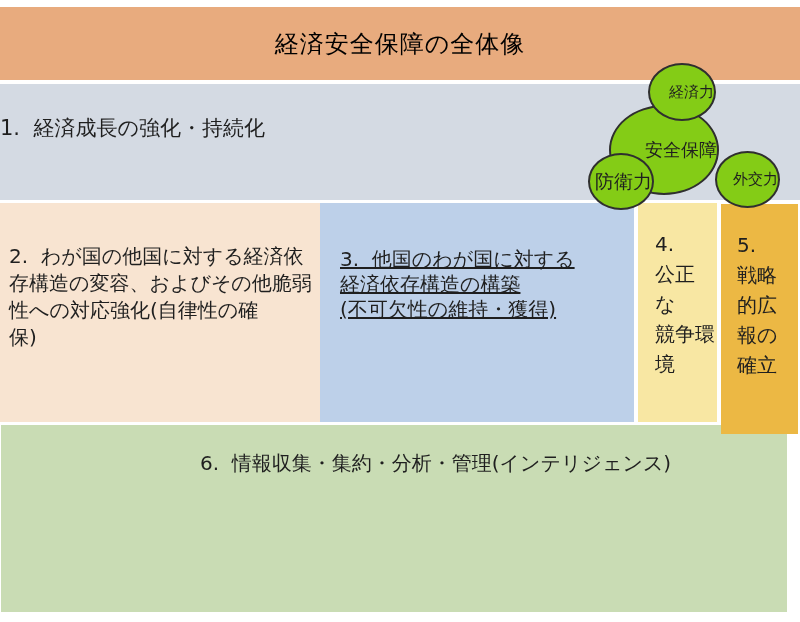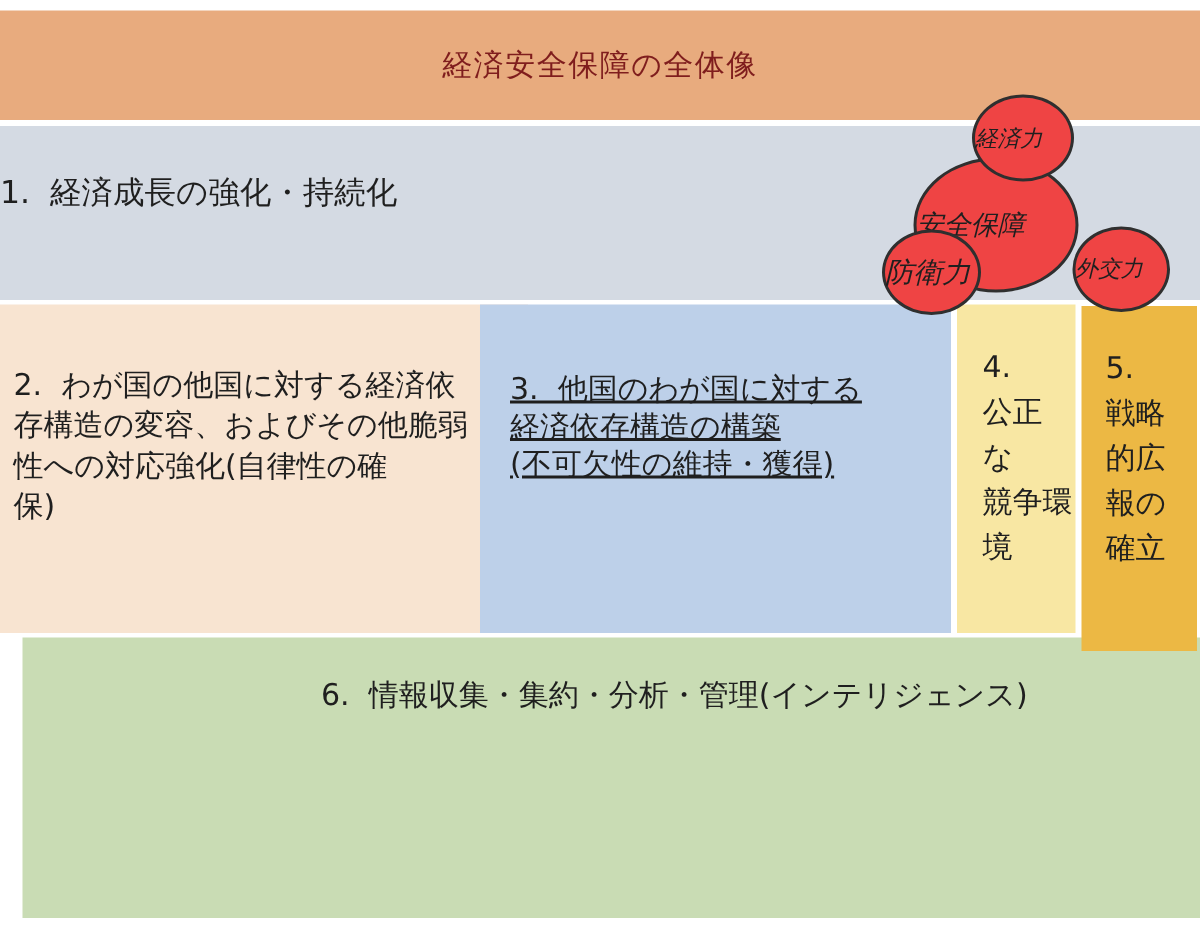--- a/index.html
+++ b/index.html
@@ -6,42 +6,42 @@
   .slide{
     position:relative;width:800px;height:622px;background:#ffffff;
     font-family:"DejaVu Sans","Liberation Sans",sans-serif;color:#1f1f1f;
     overflow:hidden;
   }
   .abs{position:absolute;}
   .txt{white-space:pre-wrap;}
   
   .header{left:0;top:7px;width:800px;height:73px;background:#e8ab7e;
           display:flex;align-items:center;justify-content:center;}
-  .title{font-size:20px;letter-spacing:1px;color:#7f1d1d;}
+  .title{font-size:24px;letter-spacing:1px;color:#000000;}
   
   .band1{left:0;top:84px;width:800px;height:116px;background:#d4dae3;}
   .band1-label{left:0;top:114px;width:768px;text-align:left;font-size:21px;}
   
   .box2{left:0;top:203px;width:352px;height:219px;background:#f8e4d1;}
   .box2 .boxtext{padding:40px 4px 0 9px;font-size:20px;line-height:27px;}
   .box3{left:320px;top:203px;width:314px;height:219px;background:#bdd0e9;}
   .box3 .boxtext{padding:44px 4px 0 20px;font-size:20px;line-height:25px;text-decoration:underline;}
   .box4{left:638px;top:203px;width:79px;height:219px;background:#f8e7a3;}
   .box4 .boxtext{padding:26px 2px 0 17px;font-size:20px;line-height:30px;}
   .box5{left:721px;top:204px;width:77px;height:230px;background:#ecb844;z-index:3;}
   .box5 .boxtext{padding:26px 2px 0 16px;font-size:20px;line-height:30px;}
   
-  .bottom-box{left:15px;top:425px;width:786px;height:187px;background:#c9dcb4;z-index:1;}
+  .bottom-box{left:1px;top:425px;width:786px;height:187px;background:#c9dcb4;z-index:1;}
   .bottom-item{position:absolute;left:199px;font-size:20px;white-space:pre-wrap;}
   .bottom-item.i0{top:25px;}
   .bottom-item.i1{top:78px;}
   .bottom-item.i2{top:130px;}
   
-  .circle{position:absolute;background:#ef4444;border:2px solid #2f2f2f;border-radius:50%;
-          display:flex;align-items:center;justify-content:flex-start;z-index:5;font-style:italic;}
+  .circle{position:absolute;background:#84cc16;border:2px solid #2f2f2f;border-radius:50%;
+          display:flex;align-items:center;justify-content:flex-end;z-index:5;}
   .circle.center{left:609px;top:105px;width:106px;height:86px;font-size:18px;z-index:4;}
   .circle.top{left:648px;top:63px;width:64px;height:54px;font-size:15px;}
   .circle.bleft{left:588px;top:153px;width:62px;height:53px;font-size:19px;}
   .circle.bright{left:715px;top:151px;width:61px;height:53px;font-size:15px;}
 </style>
 </head>
 <body>
 
 <div class="slide">
 

